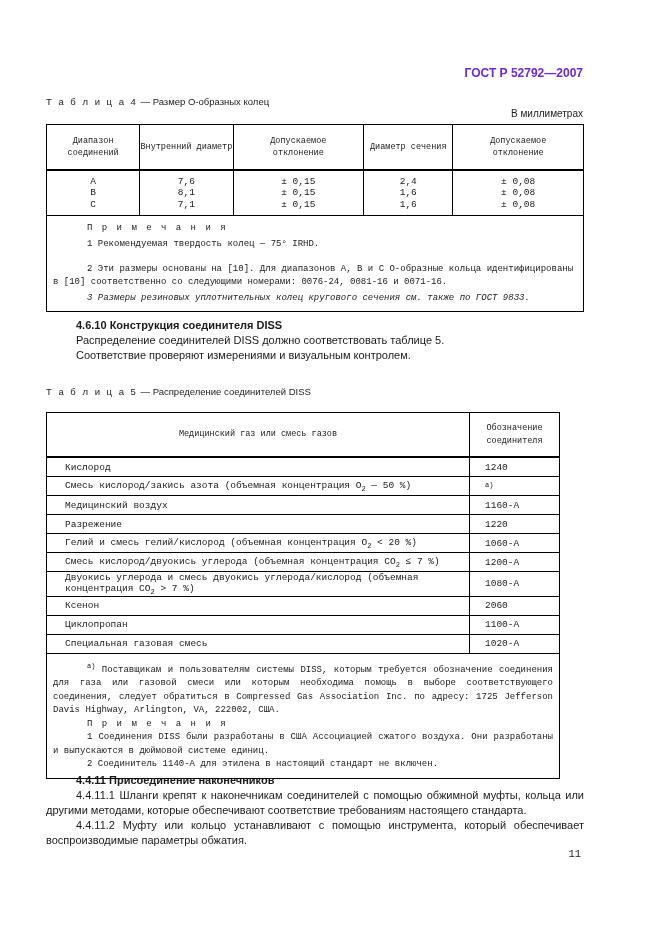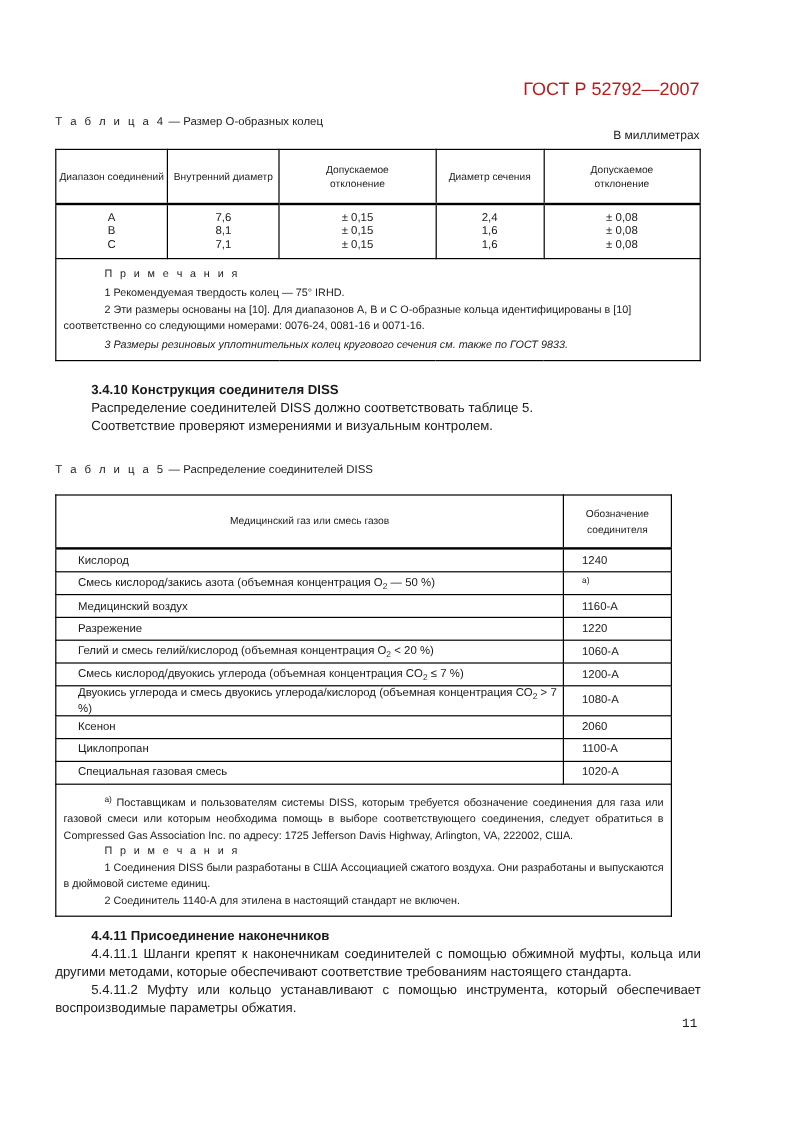--- a/index.html
+++ b/index.html
@@ -1,26 +1,26 @@
 <!DOCTYPE html>
 <html><head>
 <meta charset="utf-8">
 <style>
   html, body { margin: 0; padding: 0; background: #ffffff; }
   body {
     width: 661px; height: 936px; position: relative; overflow: hidden;
     font-family: "Liberation Sans", "DejaVu Sans", sans-serif; color: #1a1a1a;
   }
   .abs { position: absolute; }
-  .std-code { top: 66px; right: 78px; font-weight: normal; font-size: 15px; color: #b91c1c; }
+  .std-code { top: 66px; right: 78px; font-weight: bold; font-size: 12px; color: #6d28d9; }
   .caption { font-size: 9.5px; color: #222; }
   .spaced { letter-spacing: 2px; }
   .units { font-size: 10px; color: #222; text-align: right; }
 
-  table { border-collapse: collapse; }
+  table { border-collapse: collapse; font-family: Liberation Mono, monospace; }
   .t4 { position: absolute; left: 46px; top: 124px; width: 538px; font-size: 9px; }
   .t4 td, .t4 th { border: 1px solid #000; text-align: center; vertical-align: middle; padding: 0; }
   .t4 th { font-weight: normal; height: 44px; font-size: 8.5px; line-height: 12px; }
   .t4 .hdr-row th { border-bottom: 2px solid #000; }
   .t4 .vals td { height: 44px; font-size: 9.5px; line-height: 11.5px; }
   .t4 .notes td { text-align: left; padding: 6px 6px 6px 6px; font-size: 9px; line-height: 13px; }
   .note-line { display: block; }
   .ind { padding-left: 34px; }
   .ind-first { text-indent: 34px; }
   .italic { font-style: italic; }
@@ -72,29 +72,29 @@
     <td style="white-space:pre-line">2,4
 1,6
 1,6</td>
     <td style="white-space:pre-line">± 0,08
 ± 0,08
 ± 0,08</td>
   </tr>
   <tr class="notes">
     <td colspan="5" style="height:68px">
       <span class="note-line ind spaced" style="margin-bottom:3px">П р и м е ч а н и я</span>
-      <span class="note-line ind" style="margin-bottom:1px">1  Рекомендуемая твердость колец — 75° IRHD.</span>
+      <span class="note-line ind" style="margin-bottom:12px">1  Рекомендуемая твердость колец — 75° IRHD.</span>
       <span class="note-line ind-first" style="margin-bottom:3px">2  Эти размеры основаны на [10]. Для диапазонов А, В и С О-образные кольца идентифицированы в [10] соответственно со следующими номерами: 0076-24, 0081-16 и 0071-16.</span>
       <span class="note-line ind italic">3  Размеры резиновых уплотнительных колец кругового сечения см. также по ГОСТ 9833.</span>
     </td>
   </tr>
 </tbody>
   </table>
 
-<div class="abs sec-head" style="left:76px; top:319px;">3.4.10  Конструкция соединителя DISS</div>
+<div class="abs sec-head" style="left:76px; top:319px;">4.6.10  Конструкция соединителя DISS</div>
 <div class="abs body-txt" style="left:76px; top:333px;">
   <div>Распределение соединителей DISS должно соответствовать таблице 5.</div>
   <div>Соответствие проверяют измерениями и визуальным контролем.</div>
 </div>
 
 <div class="abs caption" style="left:46px; top:386px;">
   <span class="spaced">Т а б л и ц а  5</span><span> — Распределение соединителей DISS</span>
 </div>
 
 <table class="t5">
@@ -150,16 +150,16 @@
       <div style="text-indent:34px">1  Соединения DISS были разработаны в США Ассоциацией сжатого воздуха. Они разработаны и выпускаются в дюймовой системе единиц.</div>
       <div style="padding-left:34px">2  Соединитель 1140-А для этилена в настоящий стандарт не включен.</div>
     </td>
   </tr>
 </tbody>
   </table>
 
 <div class="abs sec-head" style="left:76px; top:774px;">4.4.11  Присоединение наконечников</div>
 <div class="abs body-txt" style="left:46px; top:788px; width:538px; text-align:justify;">
   <div style="text-indent:30px">4.4.11.1  Шланги крепят к наконечникам соединителей с помощью обжимной муфты, кольца или другими методами, которые обеспечивают соответствие требованиям настоящего стандарта.</div>
-  <div style="text-indent:30px">5.4.11.2  Муфту или кольцо устанавливают с помощью инструмента, который обеспечивает воспроизводимые параметры обжатия.</div>
+  <div style="text-indent:30px">4.4.11.2  Муфту или кольцо устанавливают с помощью инструмента, который обеспечивает воспроизводимые параметры обжатия.</div>
 </div>
 
 <div class="abs page-num">11</div>
 
 </body></html>

